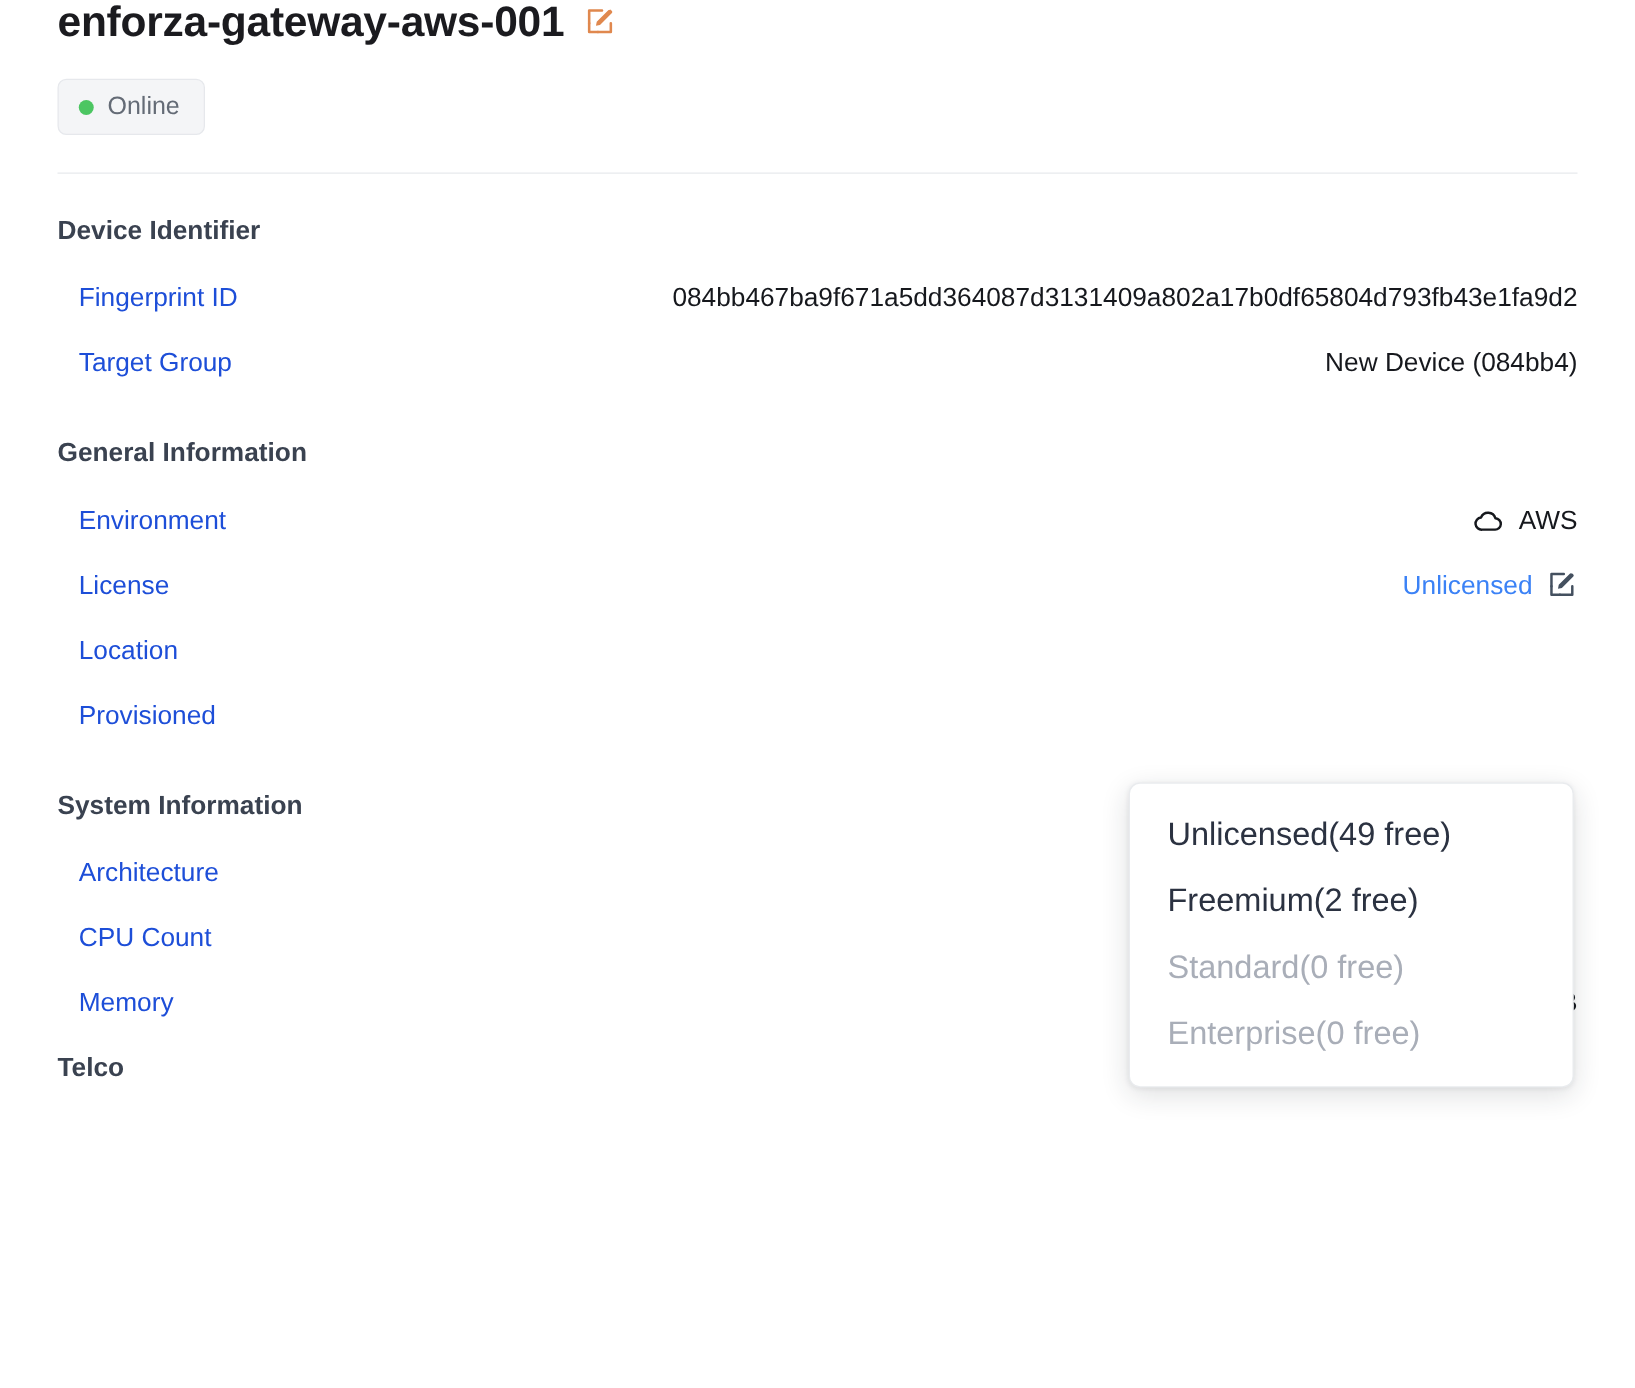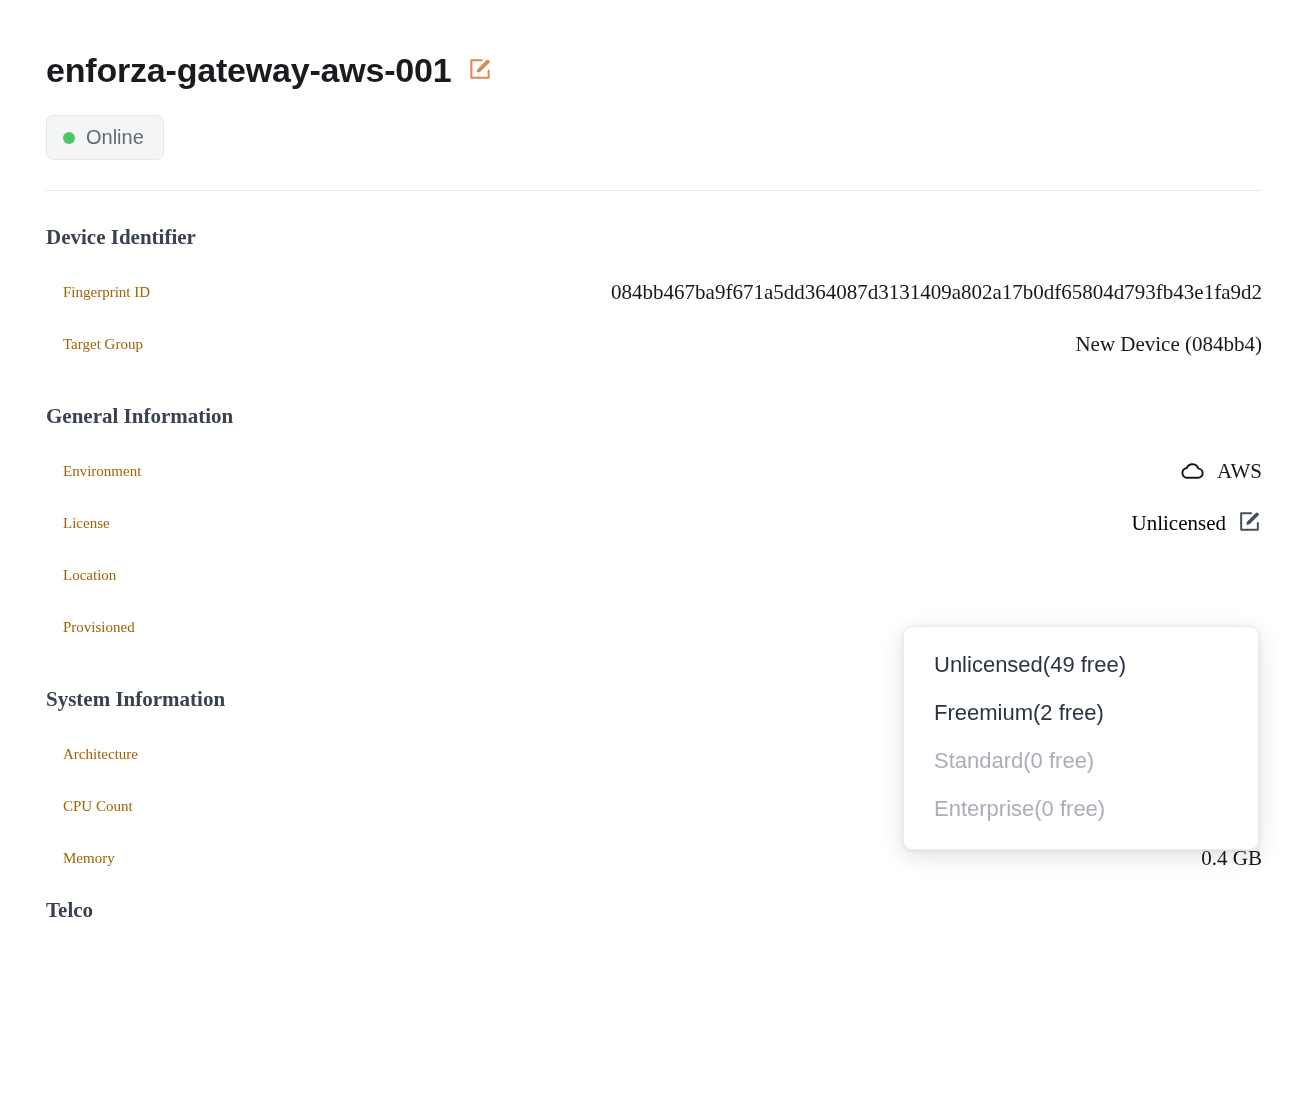--- a/index.html
+++ b/index.html
@@ -21,21 +21,20 @@
     height: 1110px;
     box-sizing: border-box;
     padding: 0 46px;
   }
 
   
   .title-row {
     display: flex;
     align-items: center;
     gap: 16px;
-    padding-top: 52px;
   }
   .page-title {
     font-size: 34px;
     font-weight: bold;
     color: #1b1b1f;
     letter-spacing: -0.2px;
     line-height: 1.1;
   }
   .icon-btn {
     display: inline-flex;
@@ -75,51 +74,51 @@
 
   
   .divider {
     margin-top: 30px;
     height: 1px;
     background: #e8eaed;
     width: 100%;
   }
 
   
-  .section { margin-top: 34px; font-family: Liberation Serif, serif; }
+  .section { margin-top: 34px; }
   .section-title {
     font-size: 21px;
     font-weight: bold;
     color: #3a4250;
     margin-bottom: 16px;
   }
   .row {
     display: flex;
     align-items: center;
     justify-content: space-between;
     height: 52px;
     padding: 0 0 0 17px;
   }
   .row-label {
-    font-size: 15px;
-    color: #a16207;
+    font-size: 21px;
+    color: #1d4ed8;
     white-space: nowrap;
   }
   .row-value {
     font-size: 21px;
     color: #16181d;
     white-space: nowrap;
     display: flex;
     align-items: center;
     gap: 11px;
     justify-content: flex-end;
   }
   .row-value.mono-id { font-size: 21px; }
   .value-license {
-    color: #000000;
+    color: #3b82f6;
     font-size: 21px;
   }
   .cloud-icon { color: #16181d; display: inline-flex; align-items: center; }
 
   .section-telco { margin-top: 14px; }
 
   
   .dropdown {
     position: absolute;
     left: 903px;
@@ -127,21 +126,21 @@
     width: 356px;
     background: #ffffff;
     border: 1px solid #e9ebee;
     border-radius: 9px;
     box-shadow: 0 6px 22px rgba(26, 32, 44, 0.14), 0 1px 4px rgba(26,32,44,0.07);
     padding: 14px 0 16px 0;
     z-index: 50;
     box-sizing: border-box;
   }
   .dropdown-item {
-    font-size: 22px;
+    font-size: 26px;
     padding: 11px 30px;
     color: #2b3241;
     cursor: pointer;
     white-space: nowrap;
   }
   .dropdown-item.disabled {
     color: #a9aeb8;
     cursor: default;
   }
 </style>

